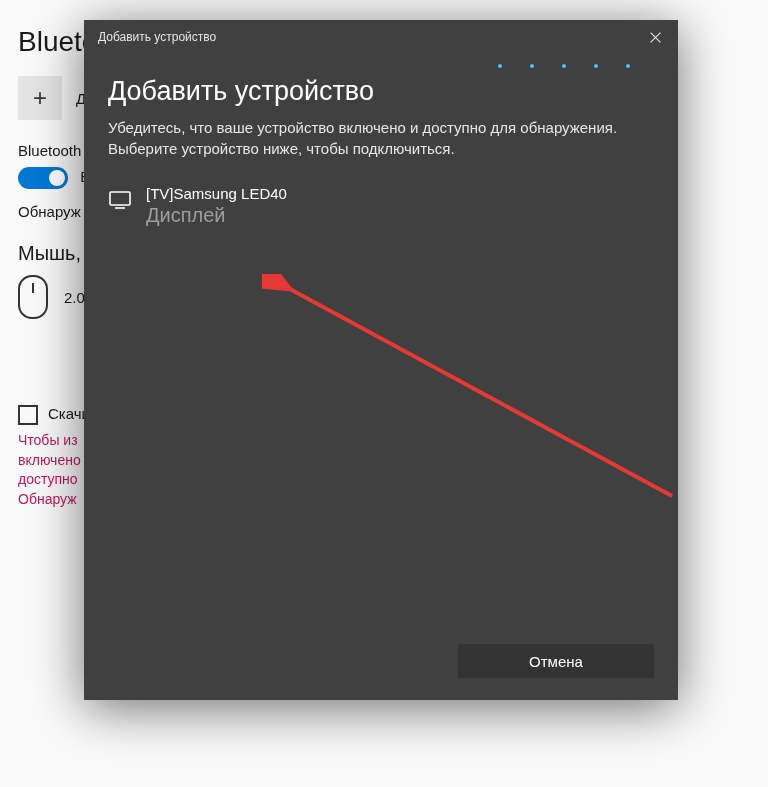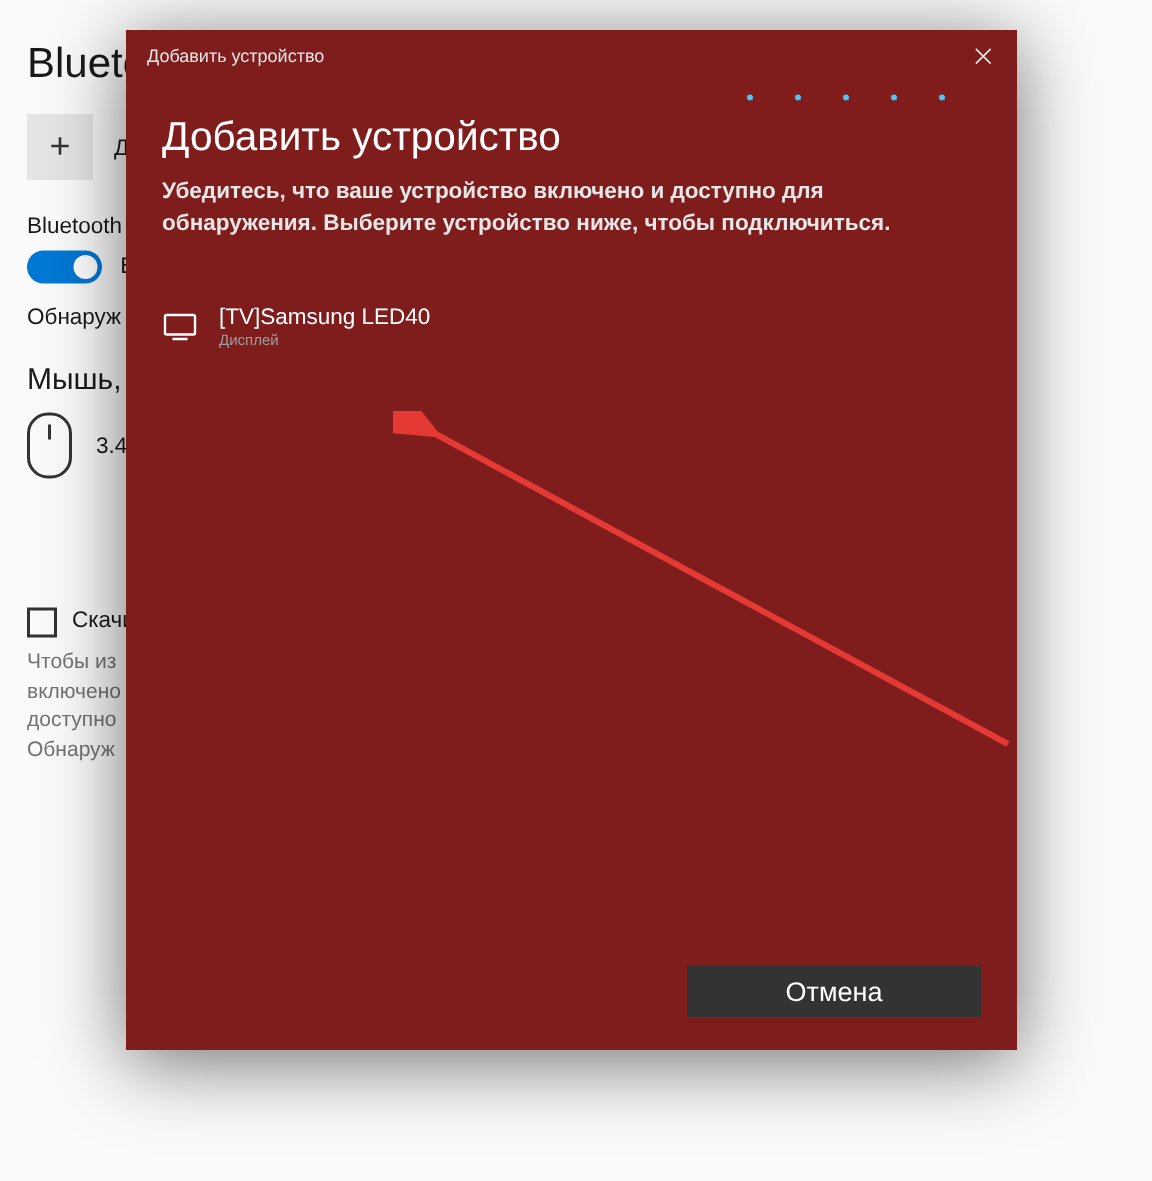--- a/index.html
+++ b/index.html
@@ -62,31 +62,31 @@
     background: #333;
     transform: translateX(-50%);
   }
   .bg-checkbox-row { display: flex; align-items: flex-start; margin-top: 86px; margin-bottom: 6px; }
   .bg-checkbox {
     width: 20px; height: 20px;
     border: 2px solid #333;
     margin-right: 10px;
     flex-shrink: 0;
   }
-  .bg-desc { color: #737373; font-size: 14px; line-height: 1.4; max-width: 100px; word-wrap: break-word; }
+  .bg-desc { color: #be185d; font-size: 14px; line-height: 1.4; max-width: 100px; word-wrap: break-word; }
 
   .dialog-shadow {
     position: absolute;
     left: 84px; top: 20px;
     width: 594px; height: 680px;
     filter: drop-shadow(0 8px 26px rgba(0,0,0,0.55));
   }
   .dialog {
     width: 100%; height: 100%;
-    background: #7f1d1d;
+    background: #404040;
     color: #fff;
     display: flex; flex-direction: column;
     position: relative;
   }
   .dialog-titlebar {
     height: 34px;
     display: flex; align-items: center;
     padding: 0 0 0 14px;
     font-size: 12px;
     color: #e6e6e6;
@@ -116,49 +116,49 @@
     border-radius: 50%;
     background: #4cc2ff;
     margin: 0 14px;
   }
   .dialog-heading {
     font-size: 27px; font-weight: 350;
     margin: 6px 0 10px;
     color: #fff;
   }
   .dialog-sub {
-    font-size: 15px; font-weight: 700;
+    font-size: 15px; font-weight: 400;
     color: #e6e6e6;
     line-height: 1.4;
-    margin-bottom: 36px;
+    margin-bottom: 18px;
   }
   .dev-list { display: flex; flex-direction: column; }
   .dev-item {
     display: flex; align-items: flex-start;
     padding: 8px 0;
   }
   .dev-icon {
     width: 24px; height: 24px;
     margin: 2px 14px 0 0;
     flex-shrink: 0;
   }
   .dev-icon svg { width: 100%; height: 100%; color: #fff; }
   .dev-text { display: flex; flex-direction: column; }
   .dev-name { font-size: 15px; color: #fff; }
-  .dev-type { font-size: 10px; color: #9e9e9e; margin-top: 2px; }
+  .dev-type { font-size: 20px; color: #9e9e9e; margin-top: 2px; }
   .dialog-footer {
     padding: 0 24px 22px 0;
     display: flex; justify-content: flex-end;
   }
   .cancel-btn {
     width: 196px; height: 34px;
     background: #333334;
     color: #fff;
     border: none;
-    font-size: 18px;
+    font-size: 15px;
     font-family: inherit;
     cursor: pointer;
   }
 
   .arrow-svg {
     position: absolute;
     left: 178px; top: 254px;
     width: 430px; height: 240px;
     pointer-events: none;
   }
@@ -174,21 +174,21 @@
   </div>
   <div class="bg-label">Bluetooth</div>
   <div class="bg-toggle-row">
     <span class="toggle"></span>
     <span>В</span>
   </div>
   <div style="margin-bottom:22px;">Обнаруж</div>
   <div class="bg-section-title">Мышь,</div>
   <div class="mouse-row">
     <div class="mouse-icon"></div>
-    <div>3.4</div>
+    <div>2.0</div>
   </div>
   <div class="bg-checkbox-row">
     <div class="bg-checkbox"></div>
     <div>Скачи</div>
   </div>
   <div class="bg-desc">
     <span>Чтобы из</span><br>
     <span>включено</span><br>
     <span>доступно</span><br>
     <span>Обнаруж</span>

